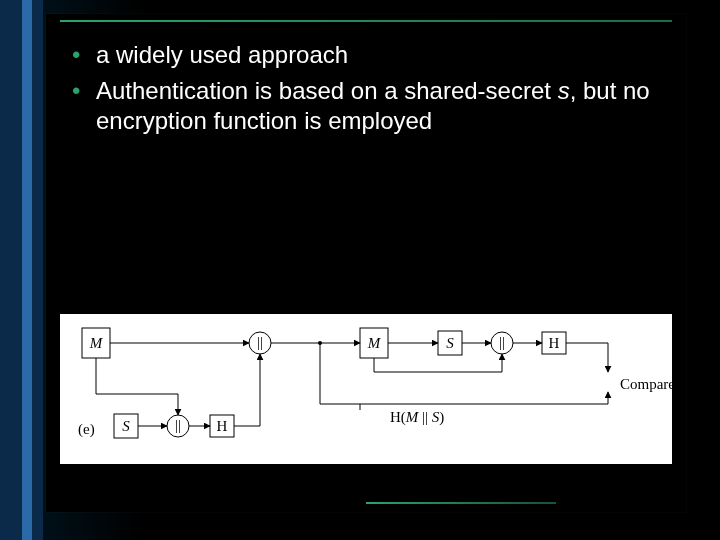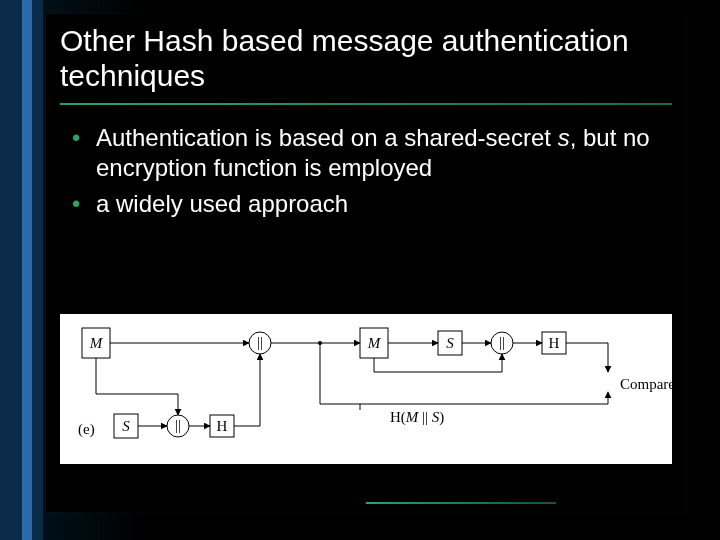--- a/index.html
+++ b/index.html
@@ -98,30 +98,29 @@
   
   .dg-text { font-family: "Times New Roman", serif; font-size: 15px; }
   .dg-ital { font-style: italic; }
 </style>
 </head>
 <body>
 
 <div class="slide">
   <div class="card">
 
-    <div class="title">Other Hash based message authentication techniques</div>
     <div class="underline"></div>
 
     <div class="body">
       <ul class="bullets">
         <li>
-          <span>Authentication is based on a shared-secret </span><span class="italic-s">s</span><span>, but no encryption function is employed</span>
+          <span>a widely used approach</span>
         </li>
         <li>
-          <span>a widely used approach</span>
+          <span>Authentication is based on a shared-secret </span><span class="italic-s">s</span><span>, but no encryption function is employed</span>
         </li>
       </ul>
     </div>
 
     <div class="diagram-wrap">
       <svg viewBox="0 0 612 150">
         <defs>
           <marker id="arr" viewBox="0 0 10 10" refX="9" refY="5" markerWidth="7" markerHeight="7" orient="auto-start-reverse">
             <path d="M 0 0 L 10 5 L 0 10 z" fill="#000"></path>
           </marker>

